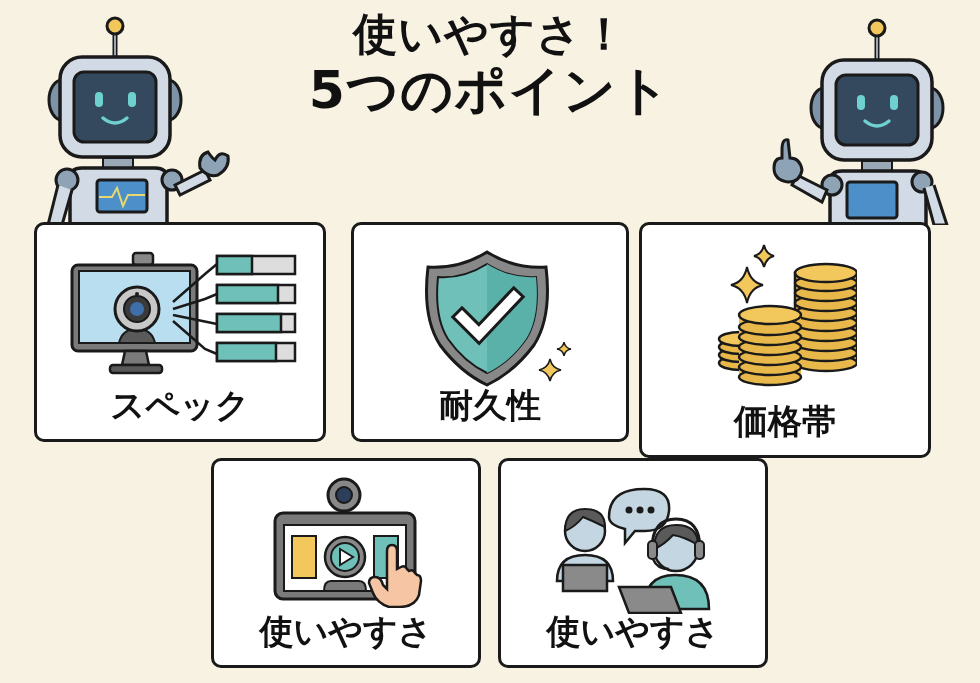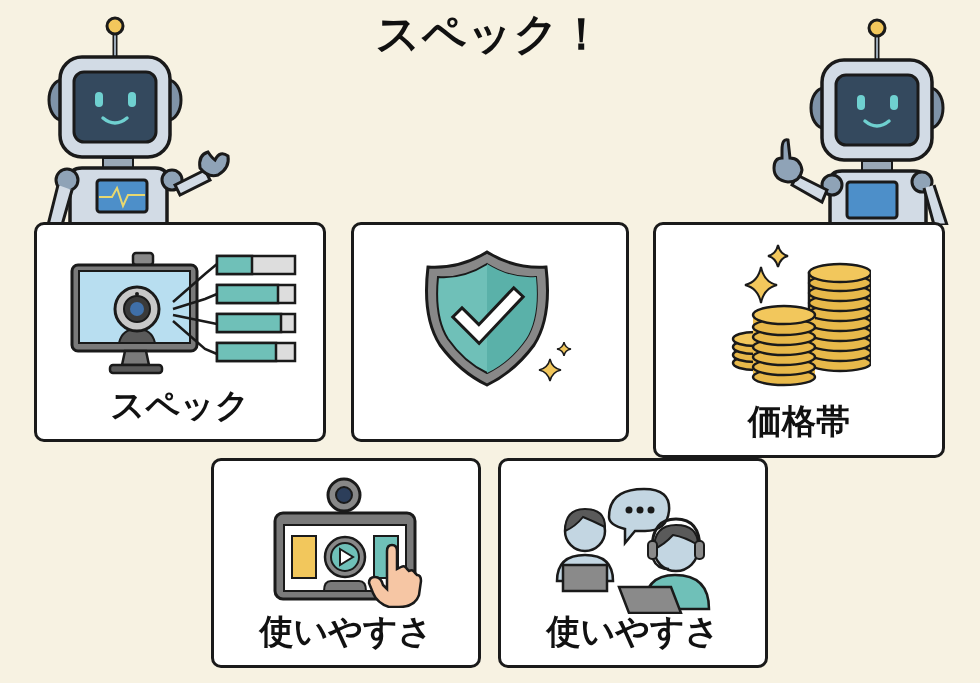--- a/index.html
+++ b/index.html
@@ -53,21 +53,22 @@
   <path d="M78 215 L78 172 Q78 161 90 161 L162 161 Q174 161 174 172 L174 215" fill="#d2dbe5" stroke="#1a1a1a" stroke-width="3.5"></path>
   <rect x="95" y="172" width="50" height="36" rx="3" fill="#4d8fc9" stroke="#1a1a1a" stroke-width="3"></rect>
   <circle cx="170" cy="172" r="10" fill="#8fa3b7" stroke="#1a1a1a" stroke-width="3"></circle>
   <path d="M172 178 L182 215 L195 215 L182 175" fill="#d2dbe5" stroke="#1a1a1a" stroke-width="3"></path>
   <circle cx="80" cy="175" r="10" fill="#8fa3b7" stroke="#1a1a1a" stroke-width="3"></circle>
   <path d="M75 180 L45 165 L40 175 L70 192 Z" fill="#d2dbe5" stroke="#1a1a1a" stroke-width="3"></path>
   <path d="M30 140 Q30 128 36 130 L38 148 Q48 148 50 160 Q48 172 36 172 Q22 170 22 158 Q22 148 30 148 Z" fill="#8fa3b7" stroke="#1a1a1a" stroke-width="3"></path>
 </svg>
 
 <div class="title">
-  <div class="l1">スペック！</div>
+  <div class="l1">使いやすさ！</div>
+  <div class="l3">5つのポイント</div>
 </div>
 
 <div class="card" style="left:34px;top:222px;width:292px;height:220px;">
   <svg style="left:30px;top:24px" width="232" height="130" viewBox="0 0 232 130">
     <rect x="66" y="4" width="20" height="12" rx="3" fill="#888" stroke="#1a1a1a" stroke-width="2.5"></rect>
     <rect x="5" y="16" width="125" height="86" rx="6" fill="#7a7a7a" stroke="#1a1a1a" stroke-width="3"></rect>
     <rect x="12" y="22" width="111" height="72" fill="#b8def0" stroke="#1a1a1a" stroke-width="2"></rect>
     <path d="M52 94 Q55 80 70 80 Q85 80 88 94 Z" fill="#5a5a5a" stroke="#1a1a1a" stroke-width="2"></path>
     <circle cx="70" cy="60" r="22" fill="#c8c8c8" stroke="#1a1a1a" stroke-width="3"></circle>
     <circle cx="70" cy="60" r="13" fill="#3a3a3a" stroke="#1a1a1a" stroke-width="2"></circle>
@@ -98,23 +99,24 @@
 <div class="card" style="left:351px;top:222px;width:278px;height:220px;">
   <svg style="left:70px;top:22px" width="160" height="140" viewBox="0 0 160 140">
     <path d="M63 5 Q90 22 122 20 Q128 70 110 98 Q90 125 63 138 Q36 125 16 98 Q-2 70 4 20 Q36 22 63 5 Z" fill="#888" stroke="#1a1a1a" stroke-width="3"></path>
     <path d="M63 17 Q87 32 112 30 Q116 70 102 92 Q86 115 63 126 Q40 115 24 92 Q10 70 14 30 Q39 32 63 17 Z" fill="#6fc0b8" stroke="#1a1a1a" stroke-width="2"></path>
     <path d="M63 17 Q87 32 112 30 Q116 70 102 92 Q86 115 63 126 Z" fill="#5ab1a9"></path>
     <path d="M38 70 L55 87 L90 50" stroke="#1a1a1a" stroke-width="16" fill="none" stroke-linecap="square"></path>
     <path d="M38 70 L55 87 L90 50" stroke="#fff" stroke-width="10" fill="none" stroke-linecap="square"></path>
     <path d="M140 95 Q141 101 147 102 Q141 103 140 109 Q139 103 133 102 Q139 101 140 95 Z" fill="#f2c75c" stroke="#1a1a1a" stroke-width="1.5"></path>
     <path d="M126 112 Q128 121 137 123 Q128 125 126 134 Q124 125 115 123 Q124 121 126 112 Z" fill="#f2c75c" stroke="#1a1a1a" stroke-width="1.5"></path>
   </svg>
+  <div class="label">耐久性</div>
 </div>
 
-<div class="card" style="left:653px;top:222px;width:292px;height:236px;">
+<div class="card" style="left:639px;top:222px;width:292px;height:236px;">
   <svg style="left:75px;top:12px" width="140" height="150" viewBox="0 0 140 150">
     <path d="M47 8 Q49 17 57 19 Q49 21 47 30 Q45 21 37 19 Q45 17 47 8 Z" fill="#f2c75c" stroke="#1a1a1a" stroke-width="2"></path>
     <path d="M30 30 Q33 45 46 48 Q33 51 30 66 Q27 51 14 48 Q27 45 30 30 Z" fill="#f2c75c" stroke="#1a1a1a" stroke-width="2"></path>
     <g stroke="#1a1a1a" stroke-width="2.5" fill="#e8b94a">
       <rect x="78" y="36" width="62" height="90" fill="#e8b94a"></rect>
       <ellipse cx="109" cy="126" rx="31" ry="8"></ellipse>
       <ellipse cx="109" cy="116" rx="31" ry="8"></ellipse>
       <ellipse cx="109" cy="106" rx="31" ry="8"></ellipse>
       <ellipse cx="109" cy="96" rx="31" ry="8"></ellipse>
       <ellipse cx="109" cy="86" rx="31" ry="8"></ellipse>

